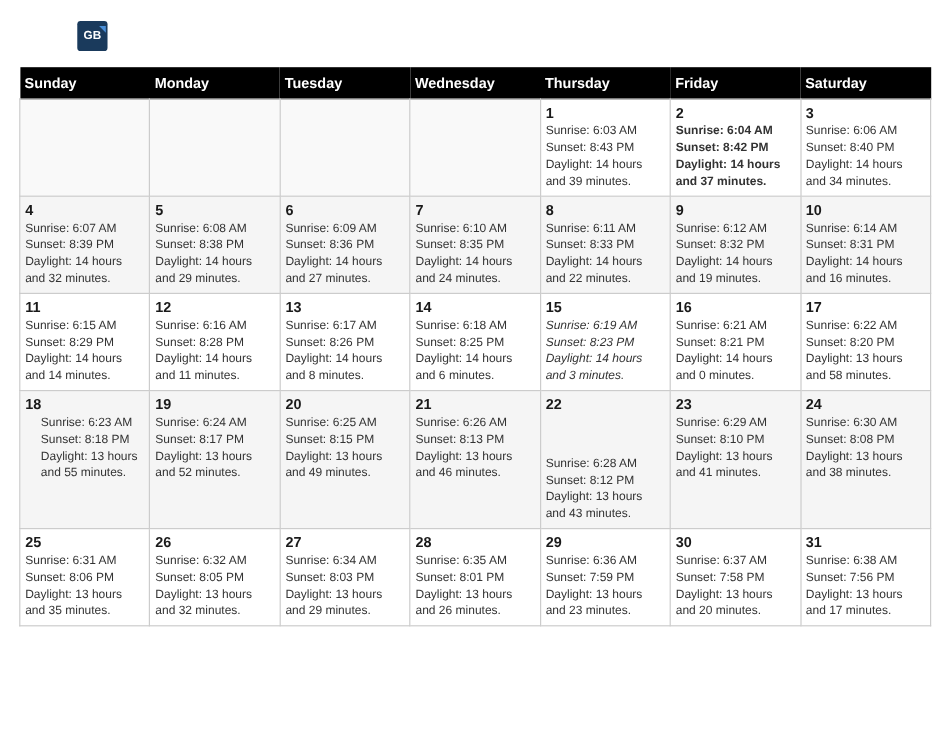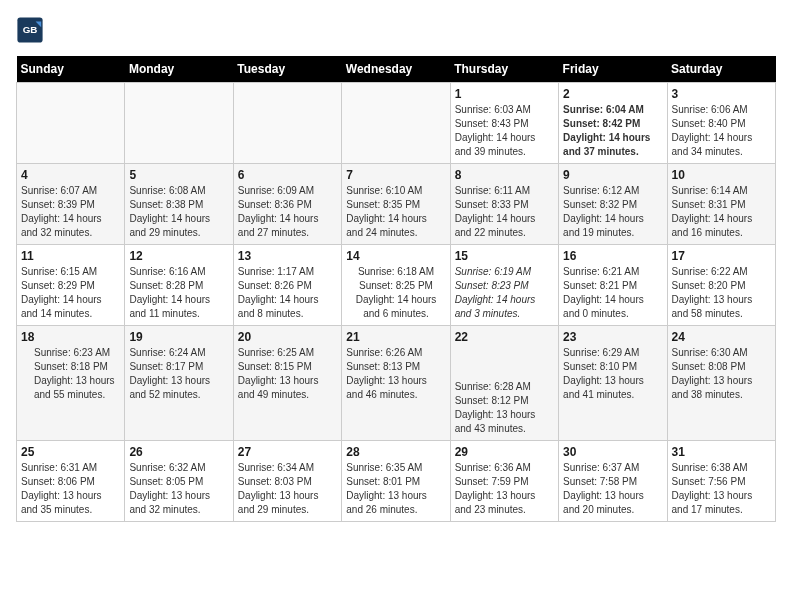--- a/index.html
+++ b/index.html
@@ -8,20 +8,21 @@
       background: #fff;
       width: 792px;
       min-height: 612px;
       padding: 16px;
     }
     .header {
       display: flex;
       justify-content: space-between;
       align-items: flex-end;
       margin-bottom: 12px;
+      margin-left: 47px;
     }
     .logo {
       display: flex;
       align-items: center;
       gap: 4px;
     }
     .logo-text {
       font-size: 18px;
       font-weight: bold;
       color: #1a3a5c;
@@ -191,27 +192,27 @@
 Daylight: 14 hours and 14 minutes.</div>
         </td>
         <td>
           <div class="day-num">12</div>
           <div class="day-info" style="white-space: pre-line;">Sunrise: 6:16 AM
 Sunset: 8:28 PM
 Daylight: 14 hours and 11 minutes.</div>
         </td>
         <td>
           <div class="day-num">13</div>
-          <div class="day-info" style="white-space: pre-line;">Sunrise: 1:17 AM
+          <div class="day-info" style="white-space: pre-line;">Sunrise: 6:17 AM
 Sunset: 8:26 PM
 Daylight: 14 hours and 8 minutes.</div>
         </td>
         <td>
           <div class="day-num">14</div>
-          <div class="day-info" style="white-space: pre-line; text-align: center;">Sunrise: 6:18 AM
+          <div class="day-info" style="white-space: pre-line;">Sunrise: 6:18 AM
 Sunset: 8:25 PM
 Daylight: 14 hours and 6 minutes.</div>
         </td>
         <td>
           <div class="day-num">15</div>
           <div class="day-info" style="white-space: pre-line; font-style: italic;">Sunrise: 6:19 AM
 Sunset: 8:23 PM
 Daylight: 14 hours and 3 minutes.</div>
         </td>
         <td>

